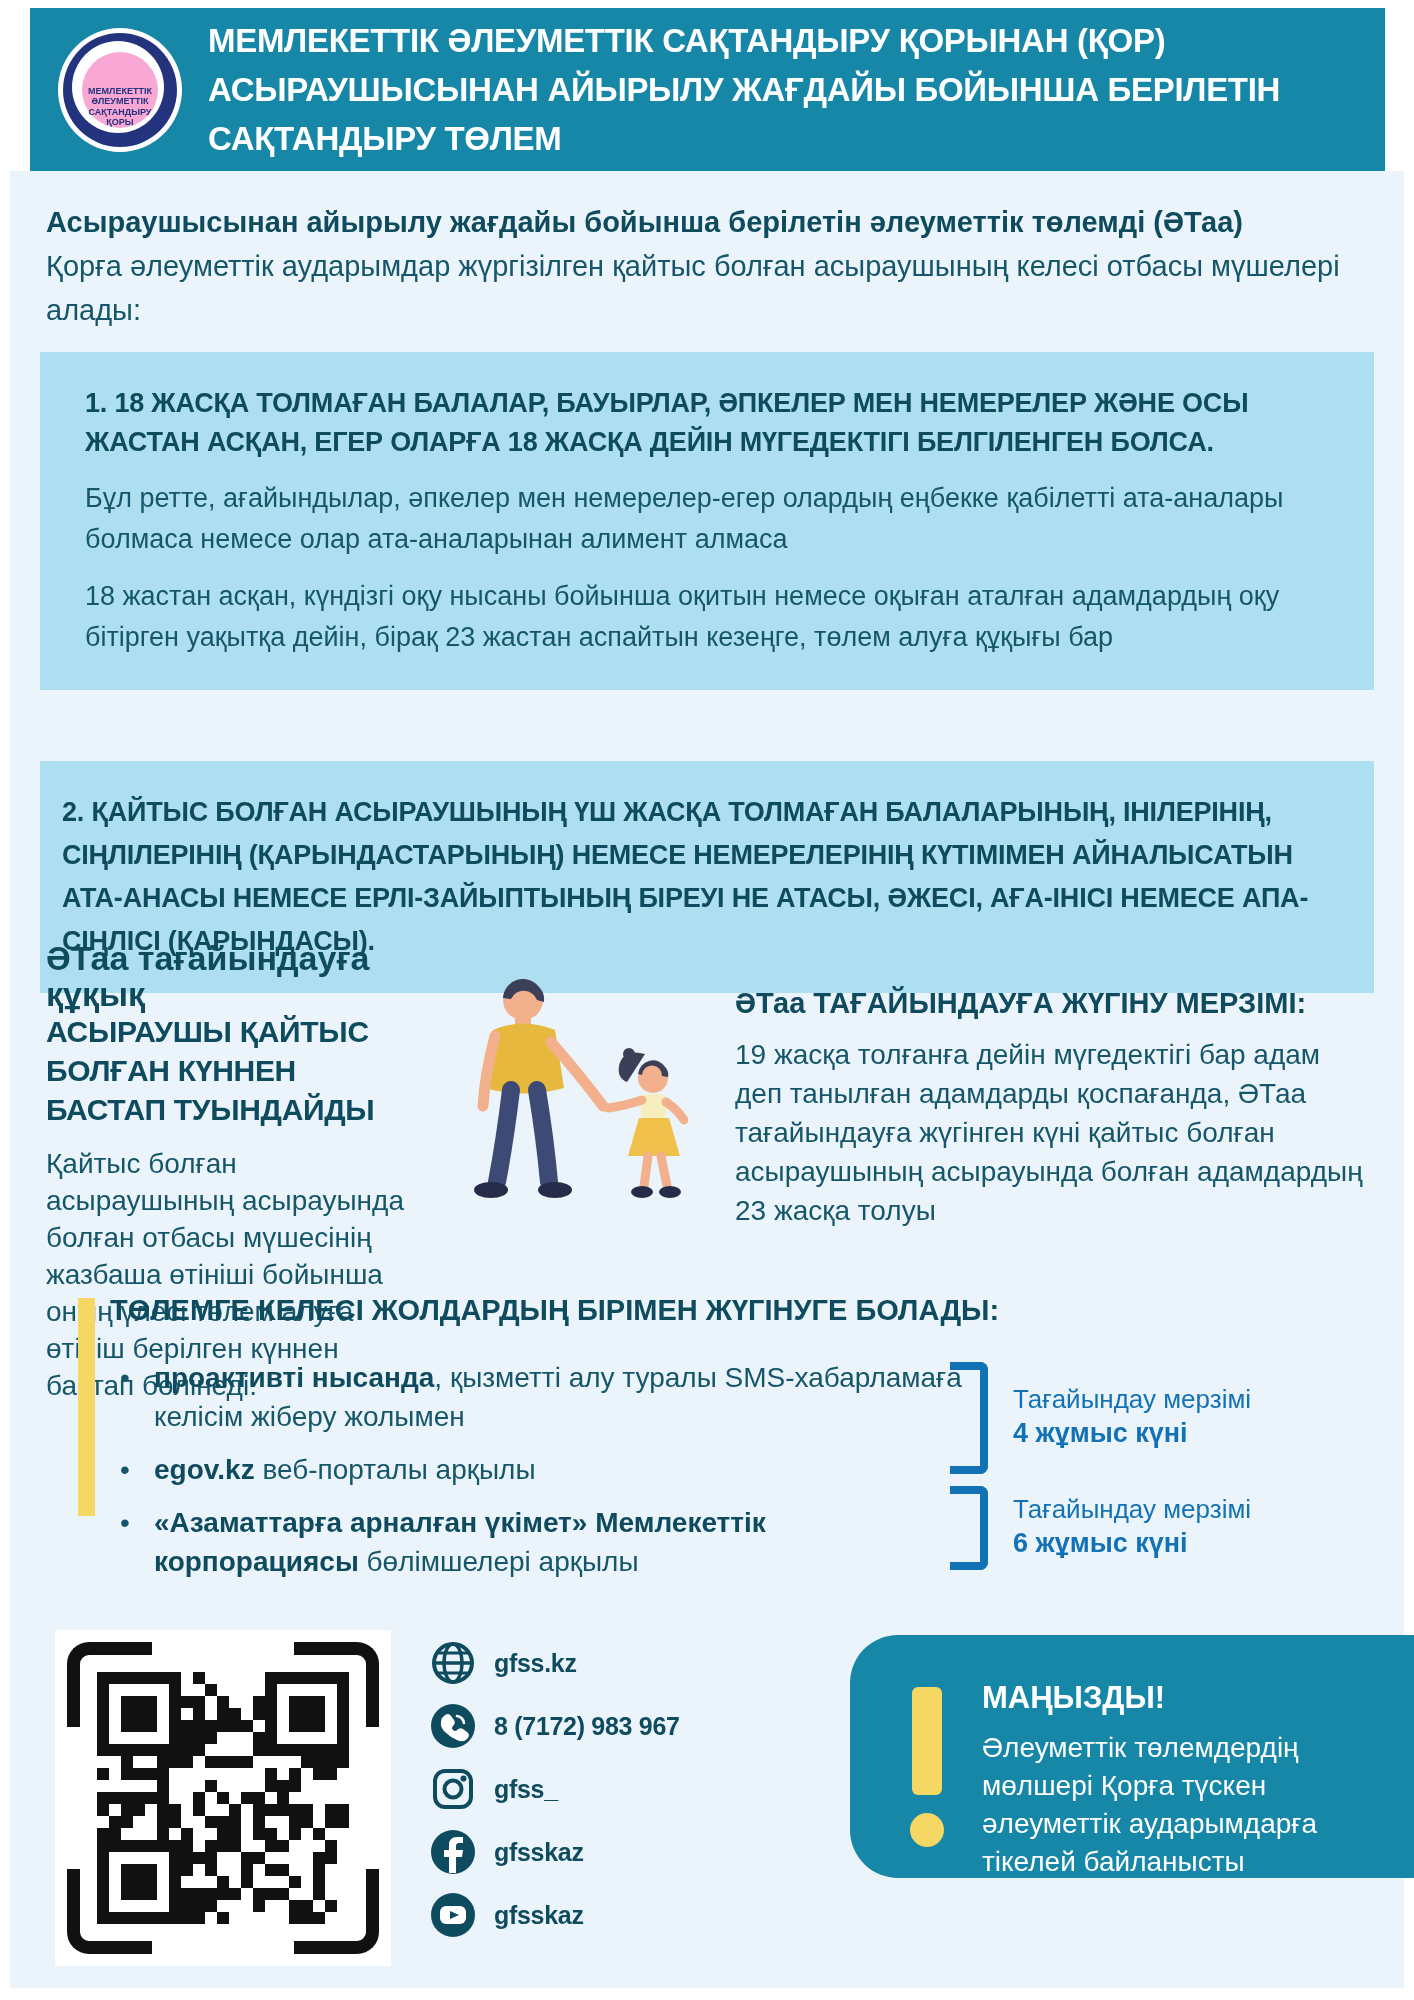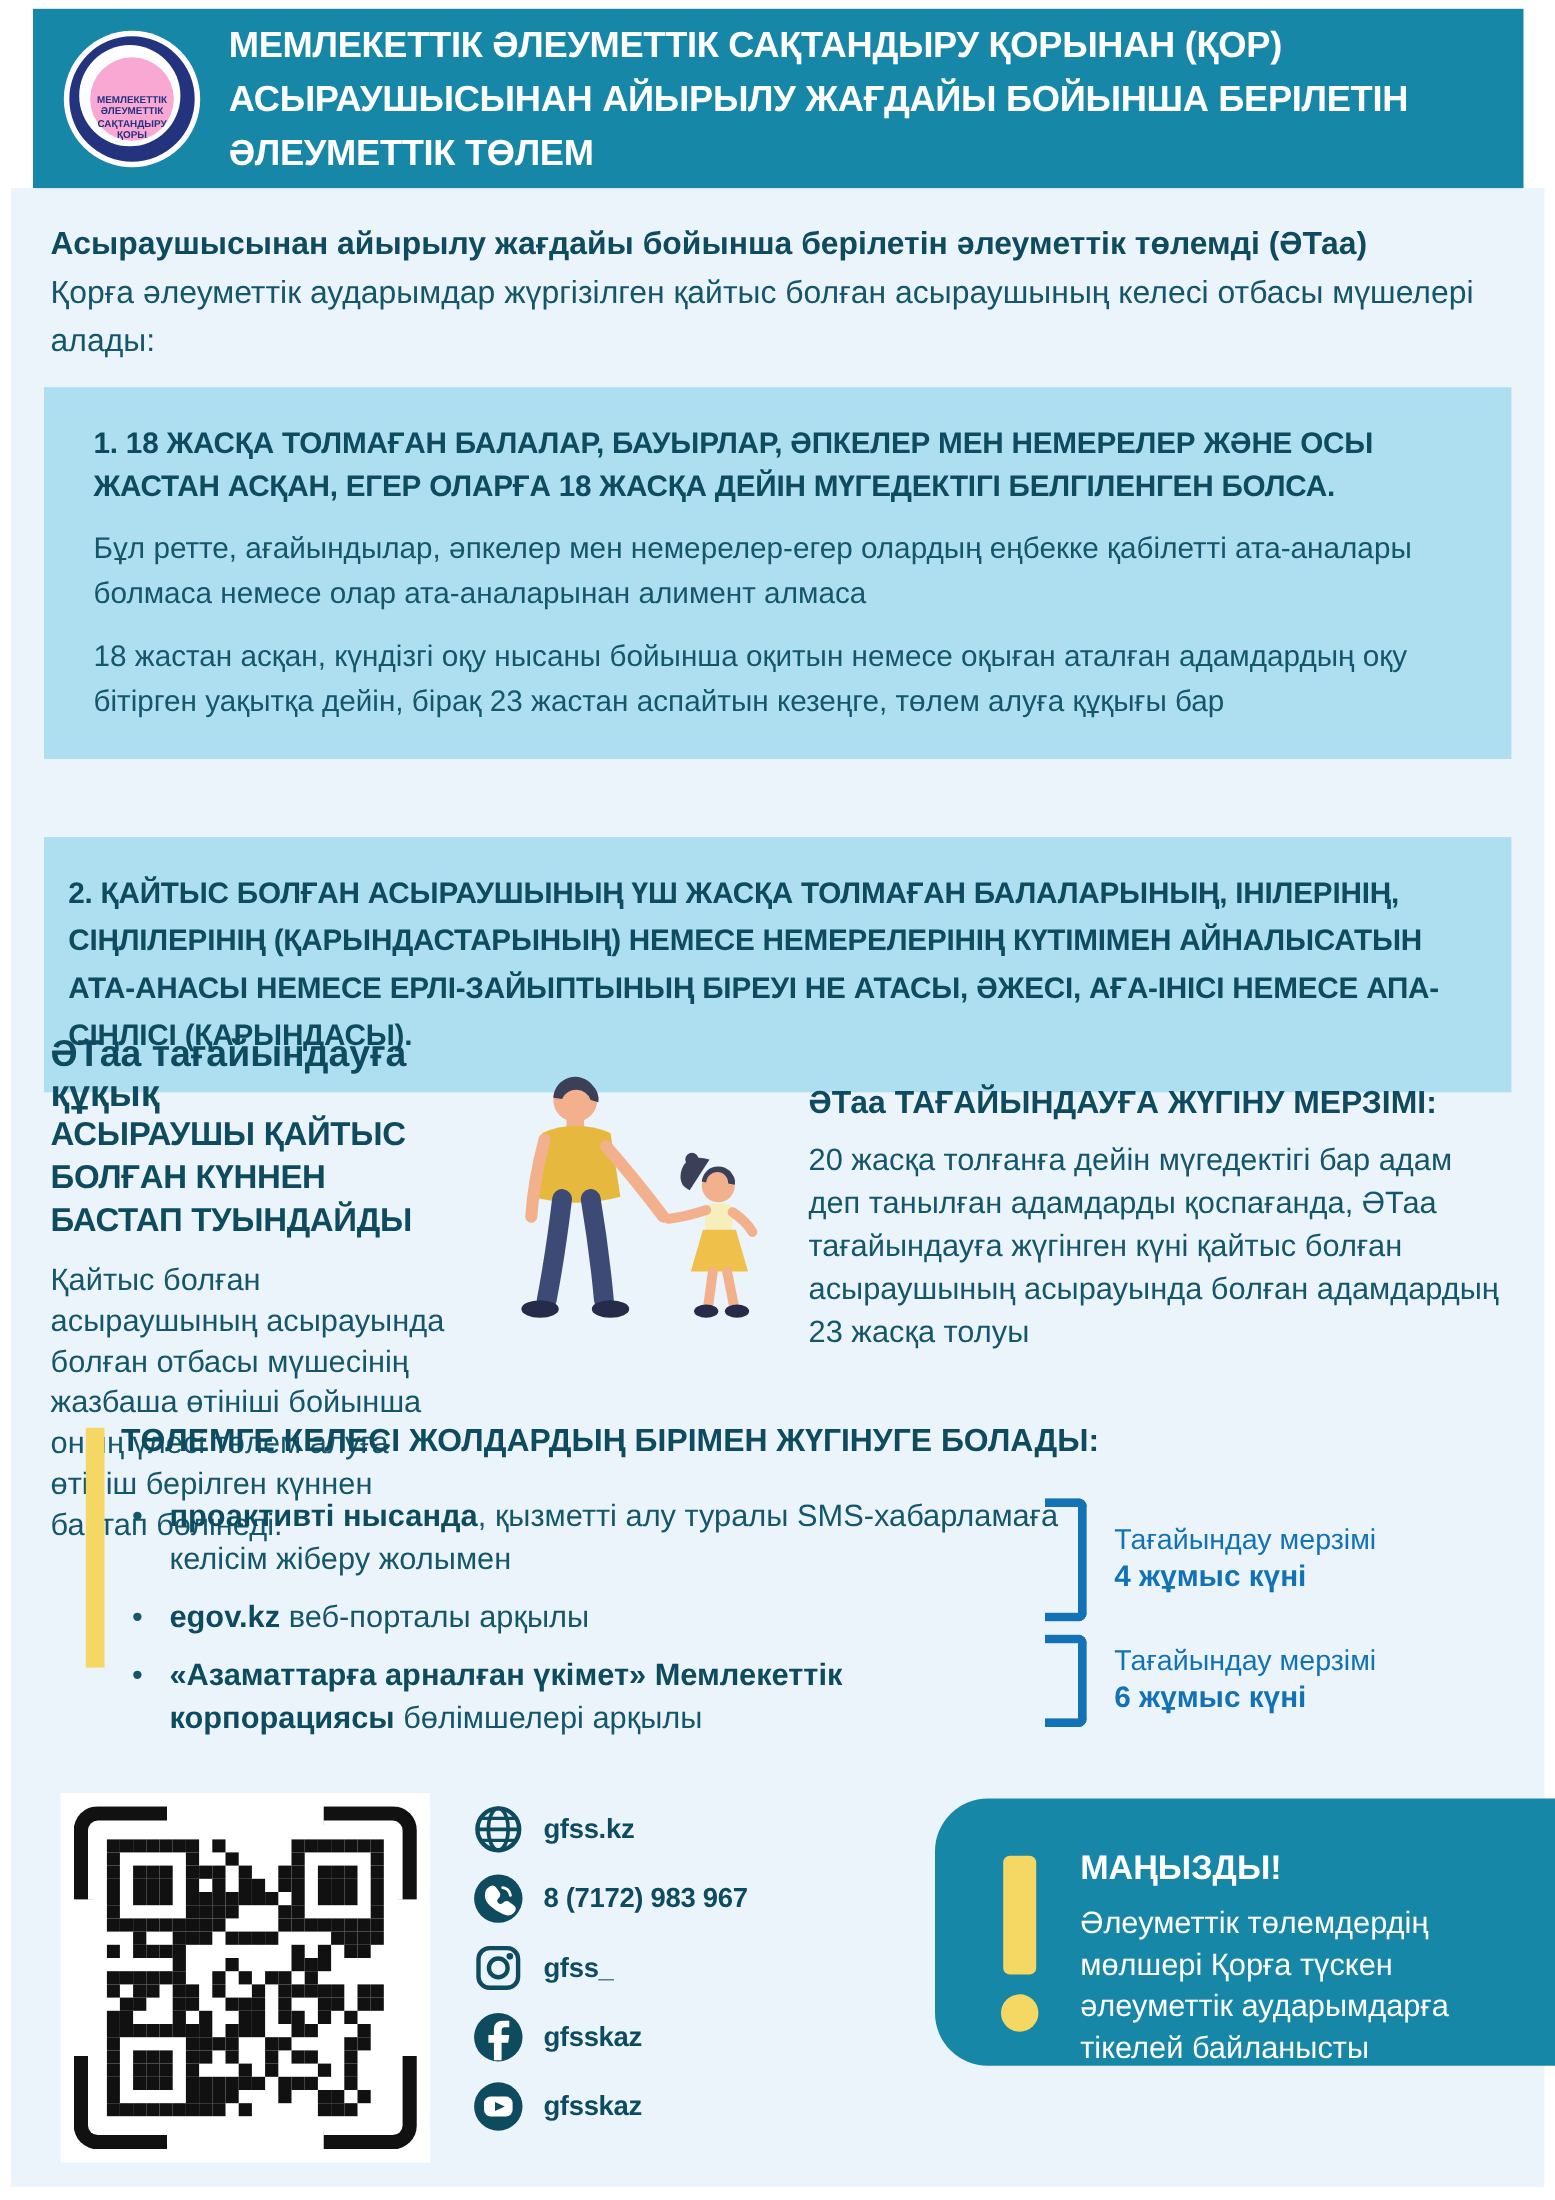--- a/index.html
+++ b/index.html
@@ -97,21 +97,21 @@
       <div class="center">
         <span>МЕМЛЕКЕТТІК</span>
         <span>ӘЛЕУМЕТТІК</span>
         <span>САҚТАНДЫРУ</span>
         <span>ҚОРЫ</span>
       </div>
     </div>
     <div class="header-title">
       <span>МЕМЛЕКЕТТІК ӘЛЕУМЕТТІК САҚТАНДЫРУ ҚОРЫНАН (ҚОР)</span>
       <span>АСЫРАУШЫСЫНАН АЙЫРЫЛУ ЖАҒДАЙЫ БОЙЫНША БЕРІЛЕТІН</span>
-      <span>ӘЛЕУМЕТТІК ТӨЛЕМ</span>
+      <span>САҚТАНДЫРУ ТӨЛЕМ</span>
     </div>
   </div>
 
   <div class="intro">
     <span class="lead">Асыраушысынан айырылу жағдайы бойынша берілетін әлеуметтік төлемді (ӘТаа)</span>
     <span class="rest">Қорға әлеуметтік аударымдар жүргізілген қайтыс болған асыраушының келесі отбасы мүшелері алады:</span>
   </div>
 
   <div class="cyanbox box1">
     <div class="bx-title">1. 18 ЖАСҚА ТОЛМАҒАН БАЛАЛАР, БАУЫРЛАР, ӘПКЕЛЕР МЕН НЕМЕРЕЛЕР ЖӘНЕ ОСЫ ЖАСТАН АСҚАН, ЕГЕР ОЛАРҒА 18 ЖАСҚА ДЕЙІН МҮГЕДЕКТІГІ БЕЛГІЛЕНГЕН БОЛСА.</div>
@@ -153,21 +153,21 @@
       <path d="M271,144 q12,8 18,18" stroke="#f2b18c" stroke-width="9" stroke-linecap="round" fill="none"></path>
       <path d="M253,198 l-4,30" stroke="#f2b18c" stroke-width="9" stroke-linecap="round" fill="none"></path>
       <path d="M266,198 l6,30" stroke="#f2b18c" stroke-width="9" stroke-linecap="round" fill="none"></path>
       <ellipse cx="247" cy="234" rx="11" ry="6" fill="#262b49"></ellipse>
       <ellipse cx="275" cy="234" rx="11" ry="6" fill="#262b49"></ellipse>
     </svg>
   </div>
 
   <div class="deadline">
     <div class="t-title">ӘТаа ТАҒАЙЫНДАУҒА ЖҮГІНУ МЕРЗІМІ:</div>
-    <div class="t-body">20 жасқа толғанға дейін мүгедектігі бар адам деп танылған адамдарды қоспағанда, ӘТаа тағайындауға жүгінген күні қайтыс болған асыраушының асырауында болған адамдардың 23 жасқа толуы</div>
+    <div class="t-body">19 жасқа толғанға дейін мүгедектігі бар адам деп танылған адамдарды қоспағанда, ӘТаа тағайындауға жүгінген күні қайтыс болған асыраушының асырауында болған адамдардың 23 жасқа толуы</div>
   </div>
 
   <div class="accent-bar"></div>
   <div class="apply-heading">ТӨЛЕМГЕ КЕЛЕСІ ЖОЛДАРДЫҢ БІРІМЕН ЖҮГІНУГЕ БОЛАДЫ:</div>
   <div class="bullets">
     <div class="bullet">
       <span class="dot">•</span>
       <span><b>проактивті нысанда</b><span>, қызметті алу туралы SMS-хабарламаға келісім жіберу жолымен</span></span>
     </div>
     <div class="bullet">

